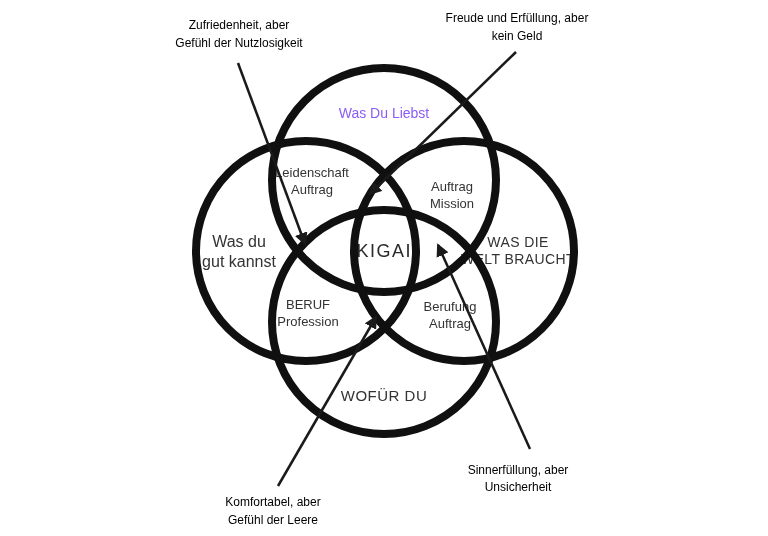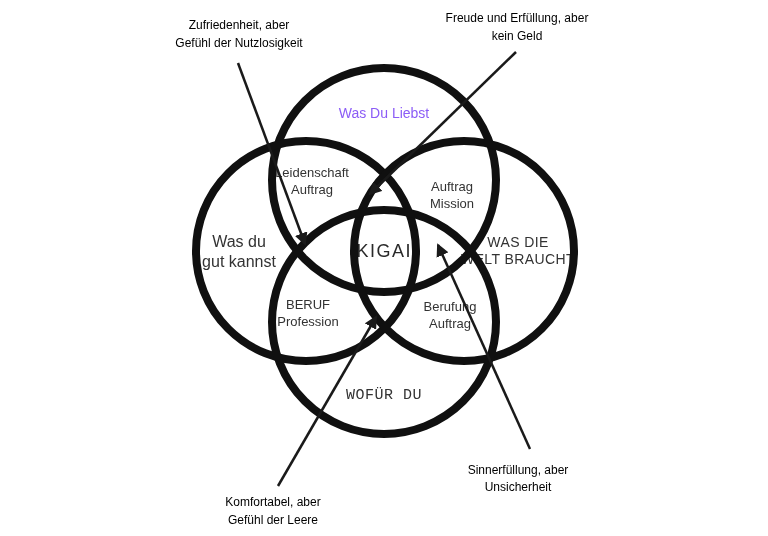--- a/index.html
+++ b/index.html
@@ -26,21 +26,21 @@
   .label span { display: block; }
 
   .lbl-love        { left: 384px; top: 113px; font-size: 14px; line-height: 21px; color: #8b5cf6; }
   .lbl-passion     { left: 312px; top: 181px; font-size: 13px; line-height: 17px; }
   .lbl-mission     { left: 452px; top: 183px; font-size: 13px; line-height: 17px; margin-top: 12px; }
   .lbl-good-at     { left: 239px; top: 252px; font-size: 16px; line-height: 20px; text-align: center; }
   .lbl-ikigai      { left: 381px; top: 251px; font-size: 18px; letter-spacing: 1.5px; color: #2a2a2a; }
   .lbl-world-needs { left: 518px; top: 251px; font-size: 14px; line-height: 17px; letter-spacing: 0.4px; }
   .lbl-profession  { left: 308px; top: 313px; font-size: 13px; line-height: 17px; }
   .lbl-vocation    { left: 450px; top: 315px; font-size: 13px; line-height: 17px; }
-  .lbl-paid-for    { left: 384px; top: 396px; font-size: 15px; line-height: 20px; letter-spacing: 0.5px; font-family: Liberation Mono, monospace; }
+  .lbl-paid-for    { left: 384px; top: 396px; font-size: 15px; line-height: 20px; letter-spacing: 0.5px; }
 
   .ann { color: #000000; font-size: 12px; }
   .ann-top-left     { left: 239px; top: 34px;  line-height: 18px; }
   .ann-top-right    { left: 517px; top: 27px;  line-height: 18px; }
   .ann-bottom-right { left: 518px; top: 479px; line-height: 17px; }
   .ann-bottom-left  { left: 273px; top: 511px; line-height: 18px; }
 
   svg.overlay {
     position: absolute;
     left: 0;

